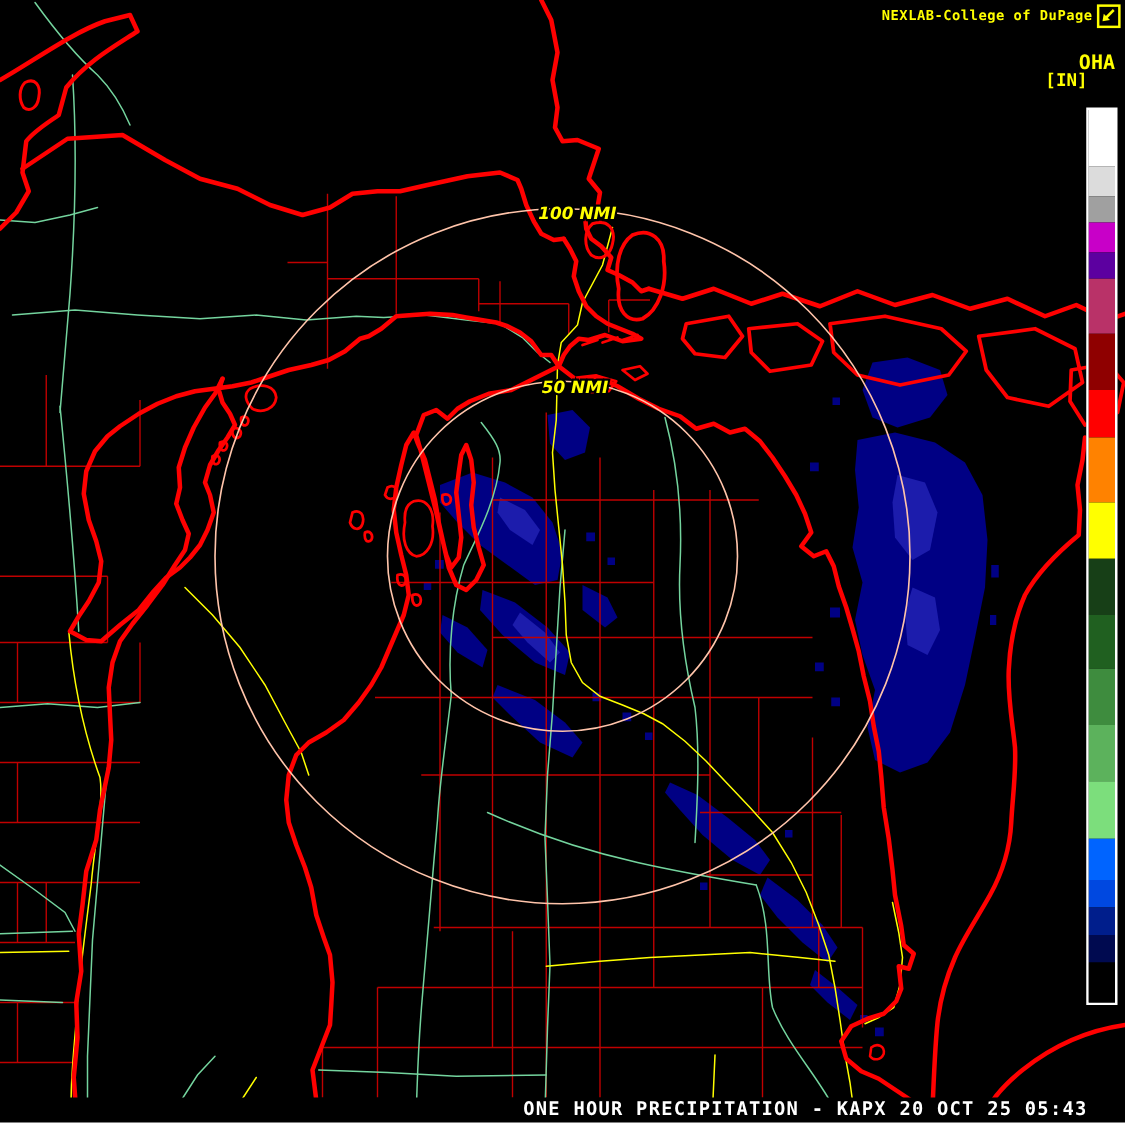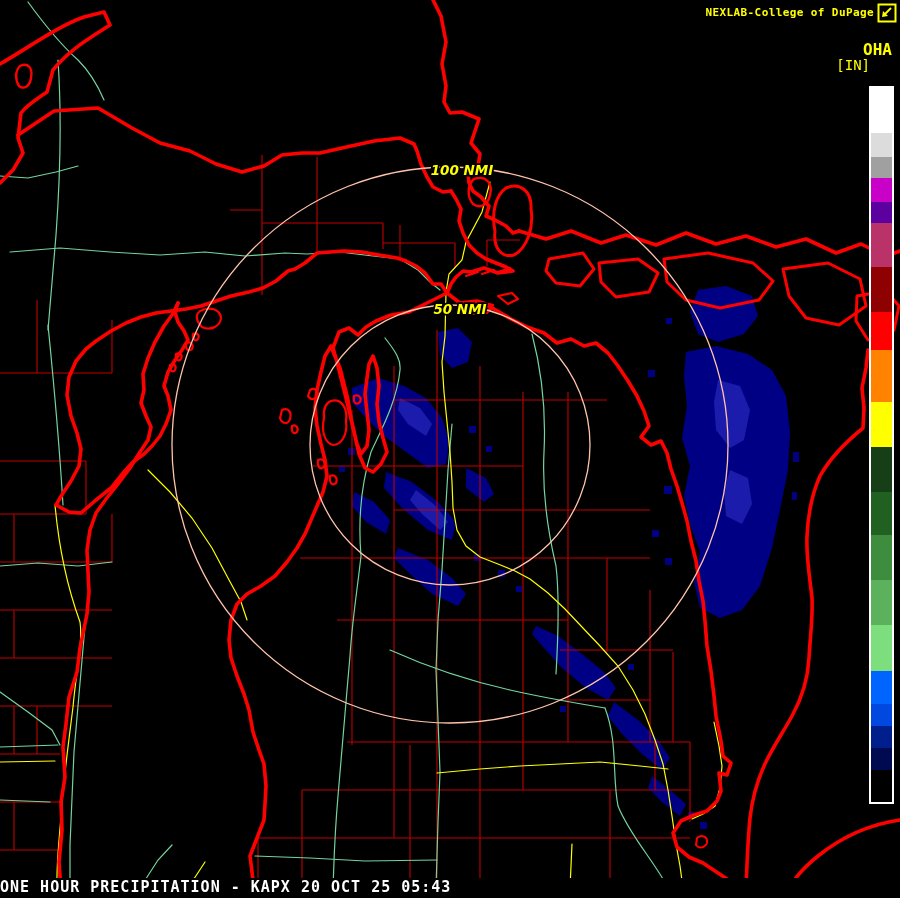--- a/index.html
+++ b/index.html
@@ -3,26 +3,26 @@
 <meta charset="utf-8">
 <style>
   html,body{margin:0;padding:0;background:#000;}
   body{width:900px;height:900px;position:relative;overflow:hidden;
        font-family:"DejaVu Sans Mono","Liberation Mono",monospace;}
   #map{position:absolute;left:0;top:0;z-index:1;}
   .ov{position:absolute;z-index:3;}
   #title-bar{top:6px;right:26px;color:#FFFF00;font-size:11px;font-weight:bold;letter-spacing:.4px;white-space:nowrap;}
   #logo{top:3px;right:3px;width:20px;height:20px;}
   #product-label{top:40px;right:8px;color:#FFFF00;font-size:16px;font-weight:bold;}
-  #units-label{top:57px;right:30px;color:#FFFF00;font-size:14px;font-weight:normal;}
+  #units-label{top:57px;right:30px;color:#FFFF00;font-size:14px;font-weight:bold;}
   #colorbar{position:absolute;left:869px;top:86px;width:21px;border:2px solid #fff;z-index:2;background:#000;}
   #colorbar .seg{width:21px;}
   #scale-labels{position:absolute;left:0;top:0;z-index:3;}
   #status-bar{position:absolute;left:0;bottom:0;width:900px;height:22px;background:#000;z-index:2;}
-  #status-text{position:absolute;left:0;bottom:4px;width:870px;text-align:left;color:#FFFFFF;
+  #status-text{position:absolute;left:0;bottom:4px;width:870px;text-align:right;color:#FFFFFF;
                font-size:15px;font-weight:bold;letter-spacing:1px;white-space:nowrap;z-index:3;}
   #bottom-rule{position:absolute;left:0;bottom:0;width:900px;height:2px;background:#FFFFFF;z-index:4;}
 </style>
 </head>
 <body>
 
 <svg id="map" width="900" height="900" viewBox="0 0 900 900">
 
   <g fill="#000084" stroke="none">
     <path d="M438,332 L458,328 L472,342 L468,362 L452,368 L440,355 Z"></path>

